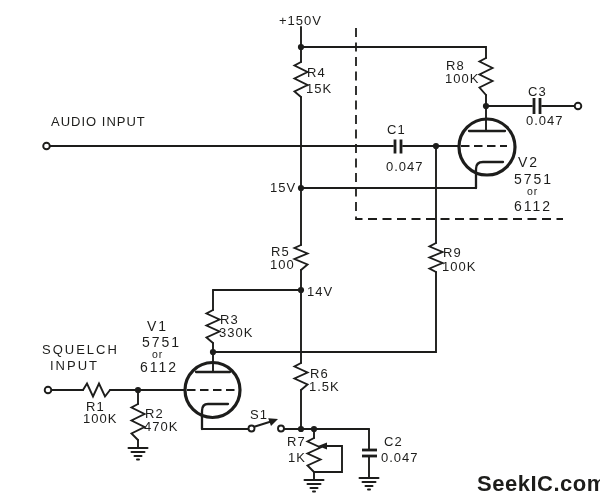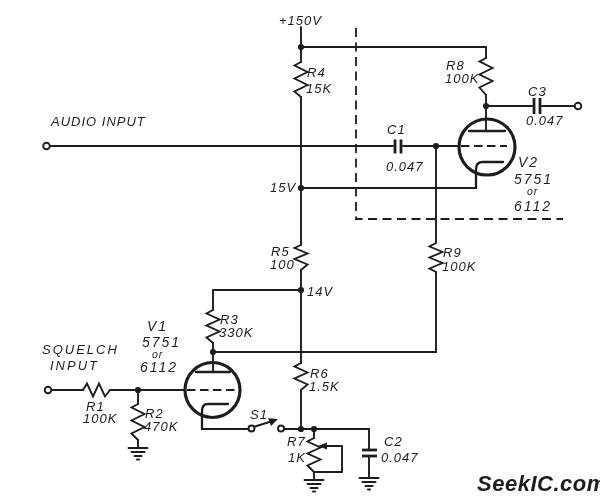--- a/index.html
+++ b/index.html
@@ -1,16 +1,16 @@
 <!DOCTYPE html>
 <html><head>
 <meta charset="utf-8">
 <style>
   html,body{margin:0;padding:0;background:#ffffff;}
-  .stage{position:relative;width:600px;height:498px;background:#ffffff;overflow:hidden;font-style:italic;}
+  .stage{position:relative;width:600px;height:498px;background:#ffffff;overflow:hidden;}
   svg{display:block;}
   .wire{stroke:#1d1d1b;stroke-width:1.9;fill:none;stroke-linecap:round;}
   .zig{stroke:#1d1d1b;stroke-width:1.9;fill:none;stroke-linejoin:miter;stroke-linecap:round;}
   .elem{stroke:#1d1d1b;stroke-width:2.3;fill:none;stroke-linecap:round;}
   .plate{stroke:#1d1d1b;stroke-width:2.8;fill:none;stroke-linecap:butt;}
   .tube{stroke:#1d1d1b;stroke-width:3.2;fill:none;}
   .gridln{stroke:#1d1d1b;stroke-width:2.1;fill:none;stroke-dasharray:8.5 4.5;}
   .dash{stroke:#1d1d1b;stroke-width:1.8;fill:none;stroke-dasharray:9 5.5;}
   .dot{fill:#1d1d1b;stroke:none;}
   .term{fill:#ffffff;stroke:#1d1d1b;stroke-width:1.9;}

